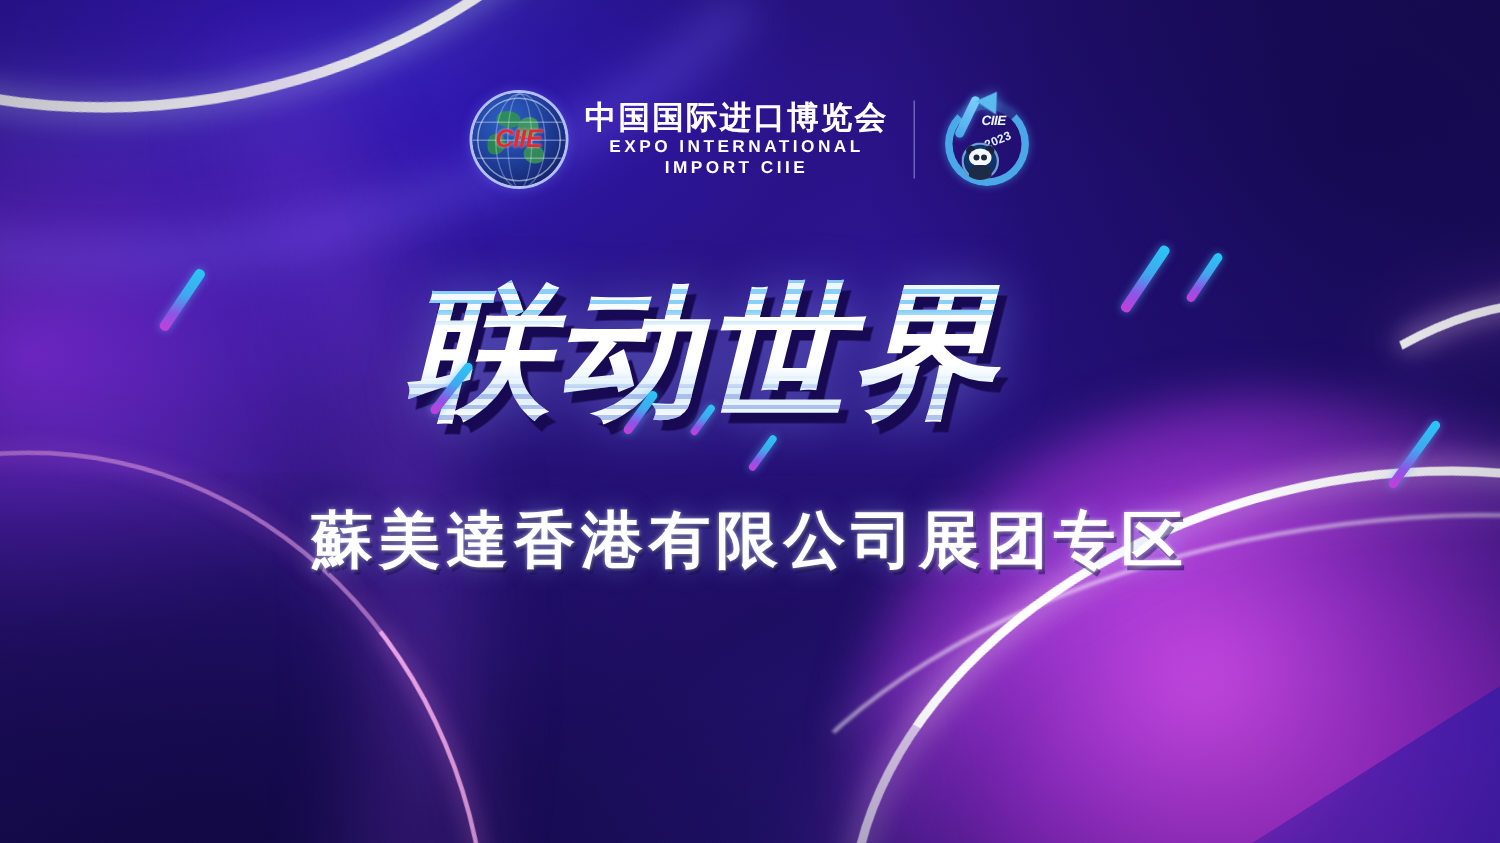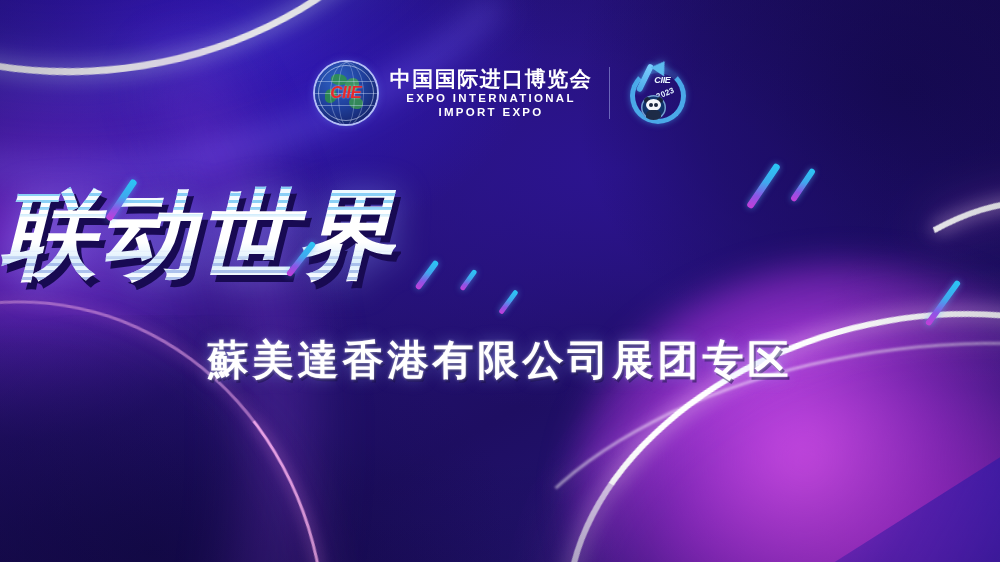--- a/index.html
+++ b/index.html
@@ -336,21 +336,21 @@
     border-radius: 5px 5px 0 0;
     background: #1d2b47;
   }
 
   
   .headline-wrap {
     position: absolute;
     top: 186px;
     left: 0;
     width: 100%;
-    text-align: left;
+    text-align: center;
     pointer-events: none;
   }
   .headline {
     display: inline-block;
     position: relative;
     font-family: "Liberation Sans", sans-serif;
     font-weight: 700;
     font-style: italic;
     font-size: 97px;
     line-height: 1.0;
@@ -501,21 +501,21 @@
       <div class="lat l3"></div>
       <div class="lon o1"></div>
       <div class="lon o2"></div>
       <div class="ring-text"></div>
       <div class="ciie-red">CIIE</div>
     </div>
 
     <div class="logo-text">
       <div class="logo-cn">中国国际进口博览会</div>
       <div class="logo-en1">EXPO INTERNATIONAL</div>
-      <div class="logo-en2">IMPORT EXPO</div>
+      <div class="logo-en2">IMPORT CIIE</div>
     </div>
 
     <div class="logo-divider"></div>
 
     <div class="emblem">
       <div class="six-outer"></div>
       <div class="six-tail"></div>
       <div class="six-arrow"></div>
       <div class="ciie-sm">CIIE</div>
       <div class="year-sm">2023</div>

